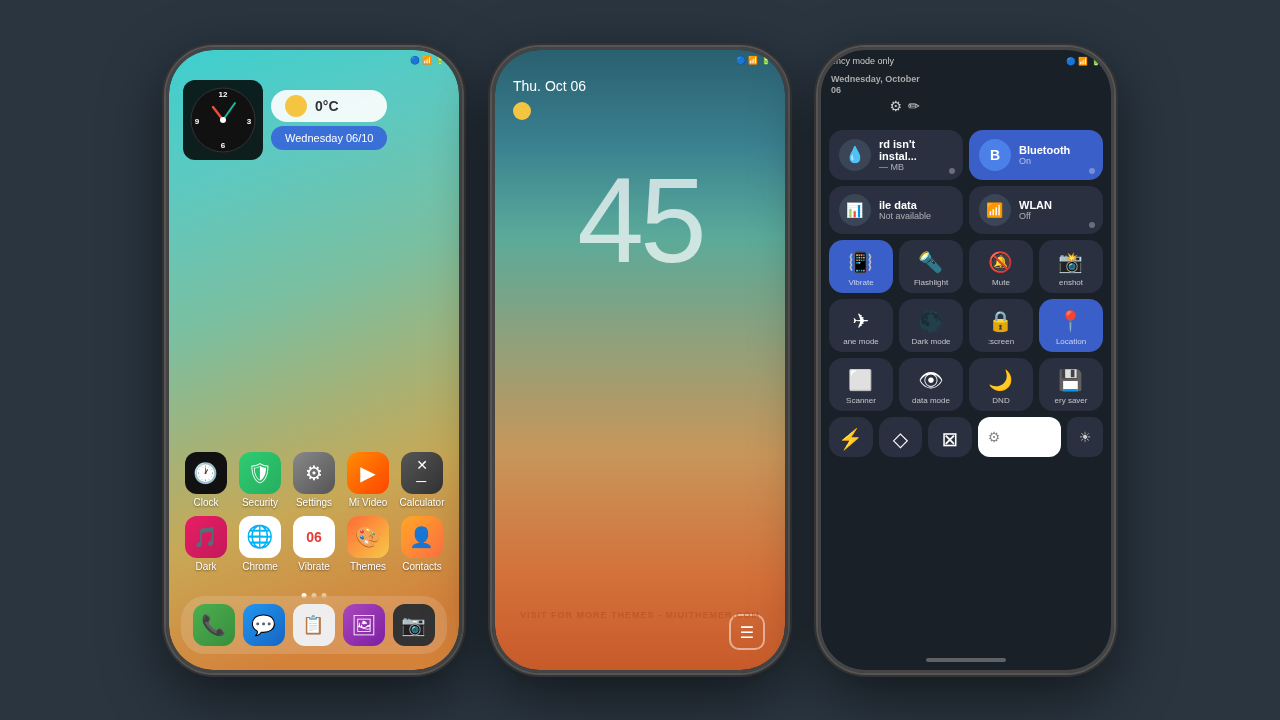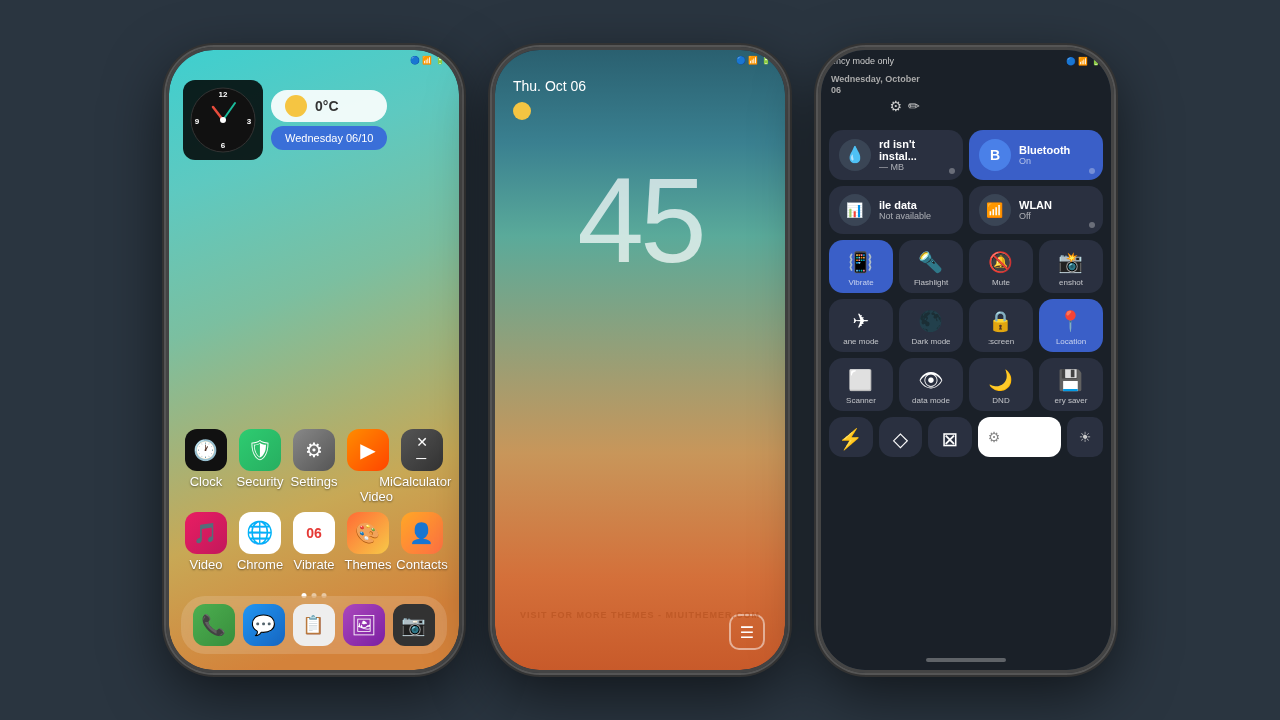--- a/index.html
+++ b/index.html
@@ -143,21 +143,21 @@
       width: 42px;
       height: 42px;
       border-radius: 12px;
       display: flex;
       align-items: center;
       justify-content: center;
       font-size: 20px;
     }
 
     .app-label {
-      font-size: 13px;
+      font-size: 10px;
       color: #fff;
       text-align: right;
       text-shadow: 0 1px 2px rgba(0,0,0,0.5);
     }
 
     
     .dock {
       position: absolute;
       bottom: 16px;
       left: 50%;
@@ -509,21 +509,21 @@
             <span class="app-label">Mi Video</span>
           </div>
           <div class="app-item">
             <div class="app-icon ic-calc" style="font-size:14px;">✕<br>─</div>
             <span class="app-label">Calculator</span>
           </div>
         </div>
         <div class="app-row">
           <div class="app-item">
             <div class="app-icon ic-music">🎵</div>
-            <span class="app-label">Video</span>
+            <span class="app-label">Dark</span>
           </div>
           <div class="app-item">
             <div class="app-icon ic-chrome" style="font-size:22px;">🌐</div>
             <span class="app-label">Chrome</span>
           </div>
           <div class="app-item">
             <div class="app-icon ic-calendar" style="font-size:14px; font-weight:bold;">06</div>
             <span class="app-label">Vibrate</span>
           </div>
           <div class="app-item">

